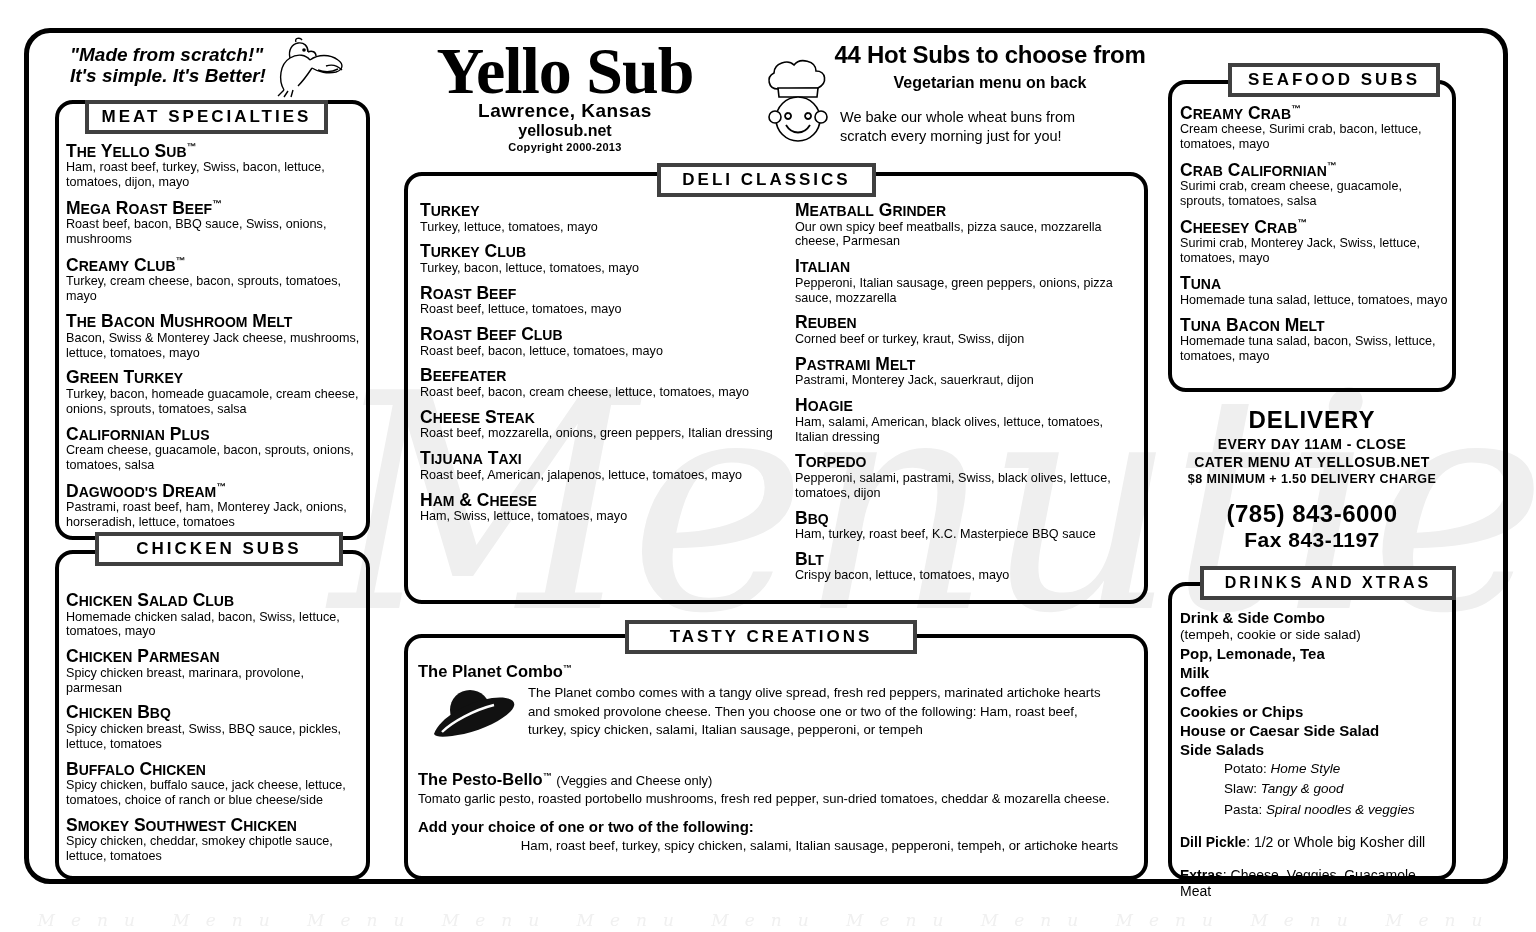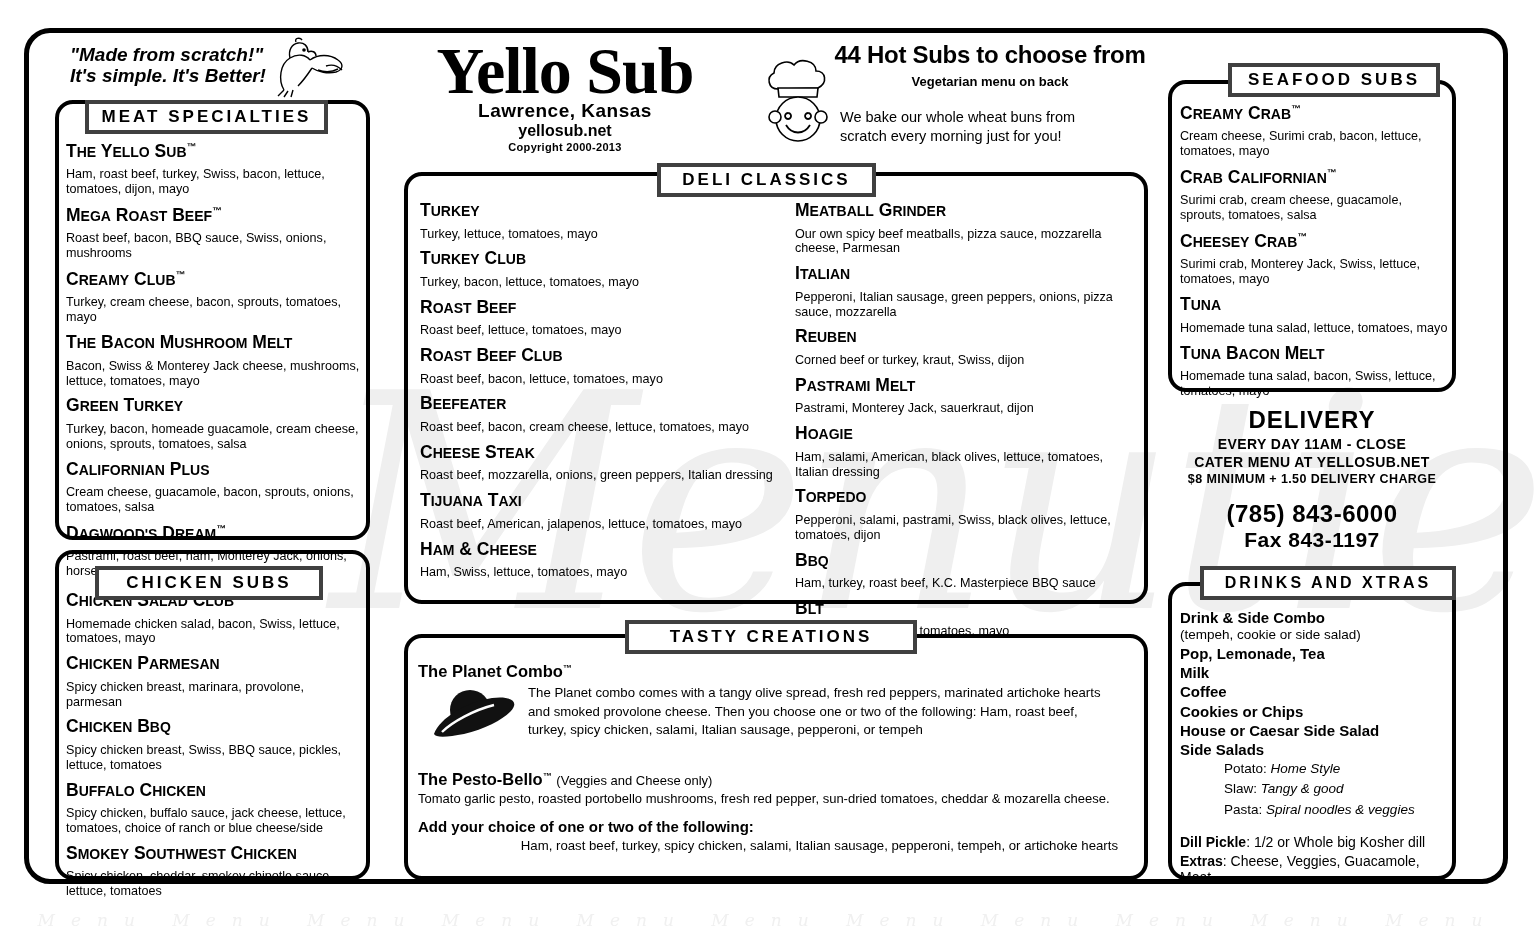--- a/index.html
+++ b/index.html
@@ -41,34 +41,34 @@
     font-family:"Liberation Sans", sans-serif;
     display:flex;align-items:center;justify-content:center;
   }
   
   .item{margin-bottom:9px;}
   .item-name{
     font-weight:bold;line-height:1.0;letter-spacing:0px;
     font-family:"Liberation Sans", sans-serif;
   }
   .item-desc{
-    font-size:12.6px;line-height:1.18;margin-top:7px;
+    font-size:12.6px;line-height:1.18;margin-top:0;
     font-family:"Liberation Sans", sans-serif;
   }
   .tm{font-size:.55em;vertical-align:super;font-weight:bold;}
   
   .sc{font-size:17.5px;}
   .sc .cap{font-size:17.5px;}
   .sc .rest{font-size:14px;}
   
   #meat-panel{left:55px;top:100px;width:315px;height:440px;}
   #meat-title{left:85px;top:100px;width:243px;height:34px;font-size:17px;}
   #meat-body{position:absolute;left:66px;top:142px;width:296px;}
   #chicken-panel{left:55px;top:550px;width:315px;height:330px;}
-  #chicken-title{left:95px;top:566px;width:228px;height:34px;font-size:17px;}
+  #chicken-title{left:95px;top:532px;width:248px;height:34px;font-size:17px;}
   #chicken-body{position:absolute;left:66px;top:592px;width:296px;}
   
   #logo{
     position:absolute;left:400px;top:40px;width:330px;text-align:center;
     font-family:"Liberation Serif", serif;font-weight:bold;
     font-size:66px;line-height:.95;letter-spacing:-1px;
   }
   #logo-city{
     position:absolute;left:400px;top:100px;width:330px;text-align:center;
     font-size:19px;font-weight:bold;letter-spacing:.5px;
@@ -86,21 +86,21 @@
     font-size:19px;font-weight:bold;line-height:1.12;font-style:italic;
   }
   #chicken-art{position:absolute;left:248px;top:36px;width:100px;height:62px;}
   #chef-art{position:absolute;left:760px;top:55px;width:80px;height:100px;}
   #hdr-hot{
     position:absolute;left:830px;top:42px;width:320px;text-align:center;
     font-size:24px;font-weight:bold;letter-spacing:-.3px;line-height:1.1;
   }
   #hdr-veg{
     position:absolute;left:830px;top:74px;width:320px;text-align:center;
-    font-size:13px;font-weight:bold;
+    font-size:16px;font-weight:bold;
   }
   #hdr-bake{
     position:absolute;left:840px;top:108px;width:270px;
     font-size:14.5px;line-height:1.3;
   }
   
   #deli-panel{left:404px;top:172px;width:744px;height:432px;}
   #deli-title{left:657px;top:163px;width:219px;height:34px;font-size:17px;}
   #deli-col-l{position:absolute;left:420px;top:202px;width:355px;}
   #deli-col-r{position:absolute;left:795px;top:202px;width:340px;}
@@ -127,21 +127,21 @@
   #del-phone{font-size:24px;font-weight:bold;margin-top:14px;letter-spacing:.5px;}
   #del-fax{font-size:21px;font-weight:bold;letter-spacing:.5px;}
   
   #drinks-panel{left:1168px;top:582px;width:288px;height:298px;}
   #drinks-title{left:1200px;top:566px;width:256px;height:34px;font-size:16px;}
   #drinks-body{position:absolute;left:1180px;top:608px;width:268px;}
   .dk{font-size:15px;font-weight:bold;line-height:1.28;}
   .dk-sub{font-size:13.5px;font-weight:normal;line-height:1.25;}
   .salad-row{margin-left:44px;font-size:13.5px;line-height:1.5;}
   .salad-row i{font-style:italic;margin-top:37px;}
-  .extra-row{font-size:14px;margin-top:3px;}
+  .extra-row{font-size:14px;margin-top:17px;}
   .extra-row b{font-weight:bold;}
 </style>
 </head>
 <body>
 
 <div class="watermark">
   <div class="wm-big">Menuties</div>
   <div class="wm-strip">Menu  Menu  Menu  Menu  Menu  Menu  Menu  Menu  Menu  Menu  Menu</div>
 </div>
 

